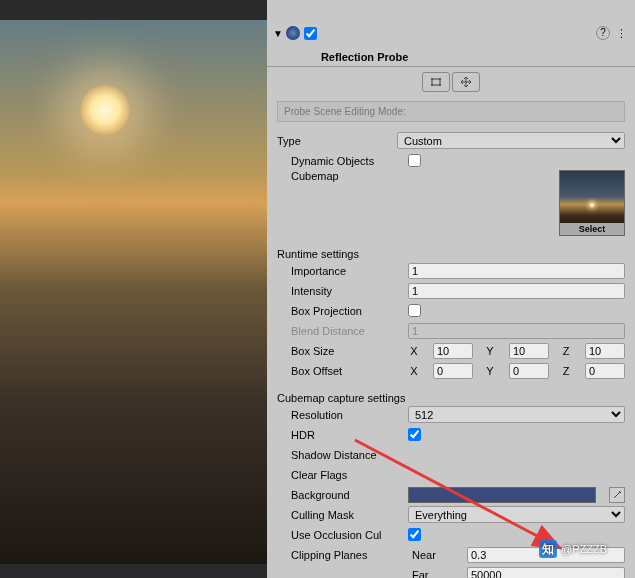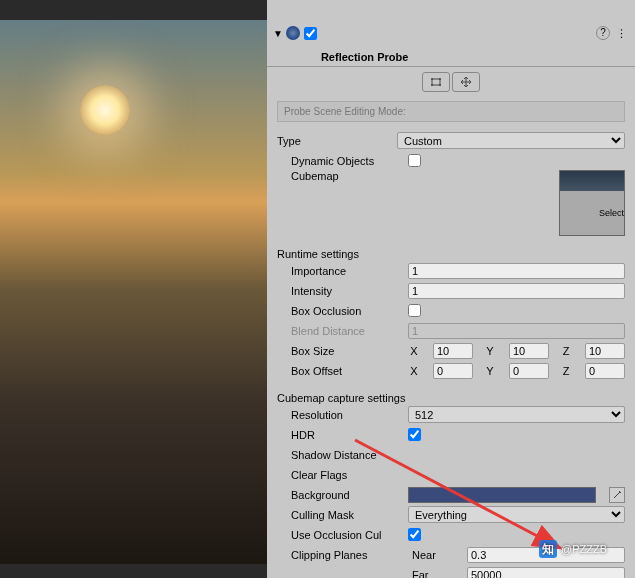--- a/index.html
+++ b/index.html
@@ -29,21 +29,21 @@
 input[type=text] { height: 16px; background: #eee; border: 1px solid #999; padding: 0 3px; font-size: 11px; border-radius: 2px; }
 input[type=text].full { flex: 1; }
 input[type=text]:disabled { background: #c8c8c8; color: #888; }
 select { flex: 1; height: 17px; background: #d8d8d8; border: 1px solid #999; font-size: 11px; padding: 0 2px; border-radius: 2px; }
 input[type=checkbox] { width: 13px; height: 13px; }
 .vec-label { width: 14px; text-align: center; padding-right: 2px; }
 .vec-input { width: 40px; }
 .cubemap-row { display: flex; align-items: flex-start; padding-left: 14px; }
 .cubemap-preview { margin-left: auto; width: 66px; height: 66px; border: 1px solid #666; position: relative; background: linear-gradient(to bottom, #2a3a4a 0%, #4a5a6a 40%, #b89050 52%, #3a2a18 70%, #0a0805 100%); cursor:pointer }
 .cubemap-preview .mini-sun { position: absolute; top: 32px; left: 30px; width: 4px; height: 4px; background: #fff0c0; border-radius: 50%; box-shadow: 0 0 4px 2px rgba(255,230,180,0.8); }
-.cubemap-preview .sel-label { position: absolute; bottom: 0; left: 0; right: 0; background: #aaa; text-align: right; font-size: 9px; padding: 17px 0; color: #000; }
+.cubemap-preview .sel-label { position: absolute; bottom: 0; left: 0; right: 0; background: #aaa; text-align: center; font-size: 9px; padding: 1px 0; color: #000; font-weight: bold; }
 .color-field { flex: 1; height: 16px; background: #3a4a7a; border: 1px solid #666; cursor:pointer }
 .eyedrop { width: 16px; height: 16px; border: 1px solid #888; background: #d0d0d0; margin-left: 2px; display: flex; align-items: center; justify-content: center; cursor:pointer }
 .clip-sublabel { width: 48px; padding-left: 4px; }
 .bake-row { display: flex; padding: 6px 10px; }
 .bake-btn { margin-left: auto; padding: 2px 14px; height: 27px; background: #d8d8d8; border: 1px solid #888; border-radius: 3px; cursor: pointer; }
 .bake-dd { width: 16px; height: 20px; background: #d8d8d8; border: 1px solid #888; border-left: none; border-radius: 0 3px 3px 0; cursor:pointer; text-align:center; line-height:16px; font-size:9px }
 .divider-after { border-bottom: 1px solid #aaa; margin-top: 4px; }
 .watermark { position: absolute; bottom: 20px; right: 28px; color: #fff; font-size: 12px; opacity: 0.85; text-shadow: 0 0 3px #000; display: flex; align-items: center; pointer-events: none; }
 .watermark .zh { width: 18px; height: 18px; background: #1378e8; color: #fff; border-radius: 3px; text-align: center; line-height: 18px; font-weight: bold; margin-right: 4px; font-size: 12px; }
 svg.arrow { position: absolute; pointer-events: none; }
@@ -110,21 +110,21 @@
       </div>
     <div class="row sub">
         <span class="label sub">Importance</span>
         <input type="text" class="full" value="1" style="">
       </div>
     <div class="row sub">
         <span class="label sub">Intensity</span>
         <input type="text" class="full" value="1" style="">
       </div>
     <div class="row sub">
-        <span class="label sub">Box Occlusion</span>
+        <span class="label sub">Box Projection</span>
         <input type="checkbox" style="">
       </div>
     <div class="row sub">
         <span class="label sub disabled">Blend Distance</span>
         <input type="text" class="full" disabled="" value="1" style="">
       </div>
     <div class="row sub">
       <span class="label sub">Box Size</span>
       <span class="vec-label">X</span>
         <input type="text" class="vec-input" value="10" style="">

